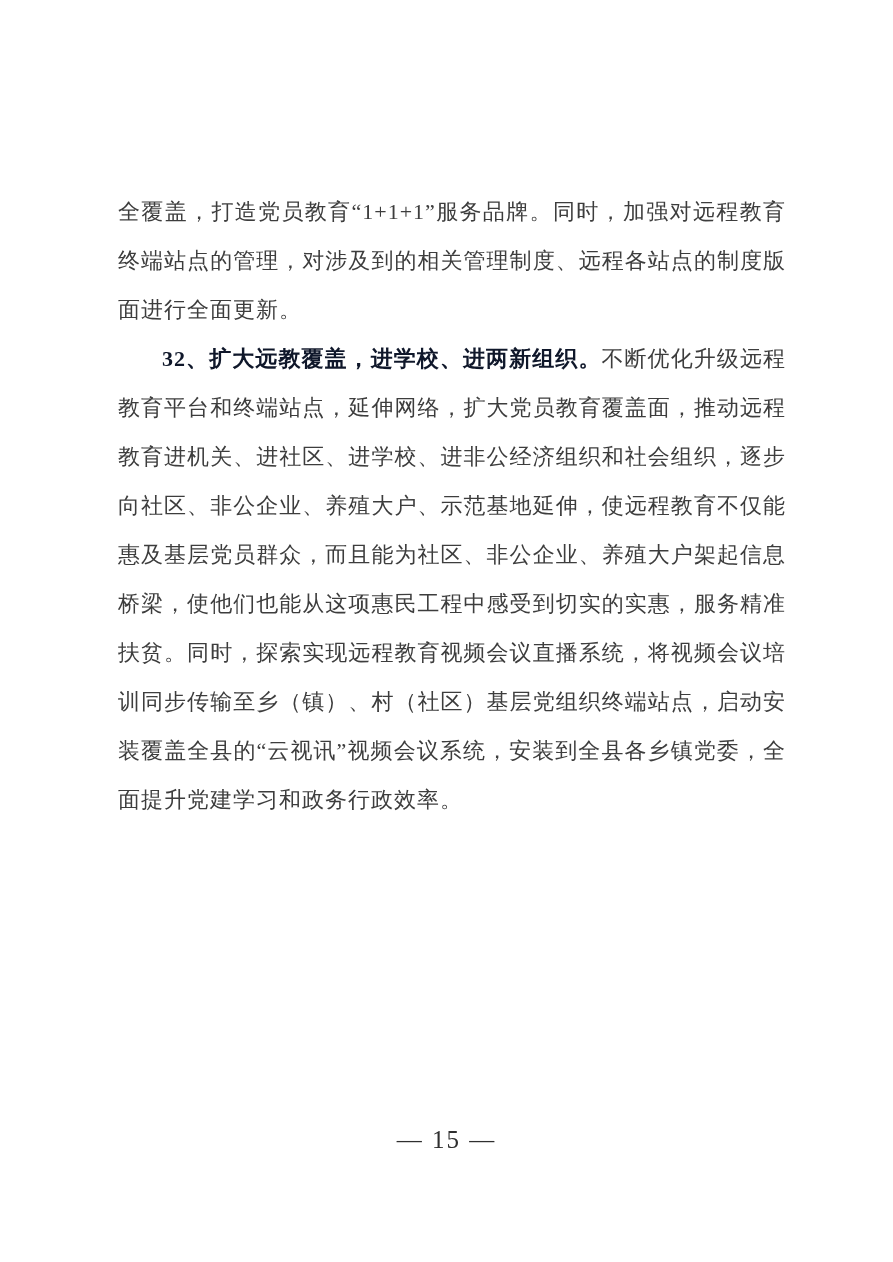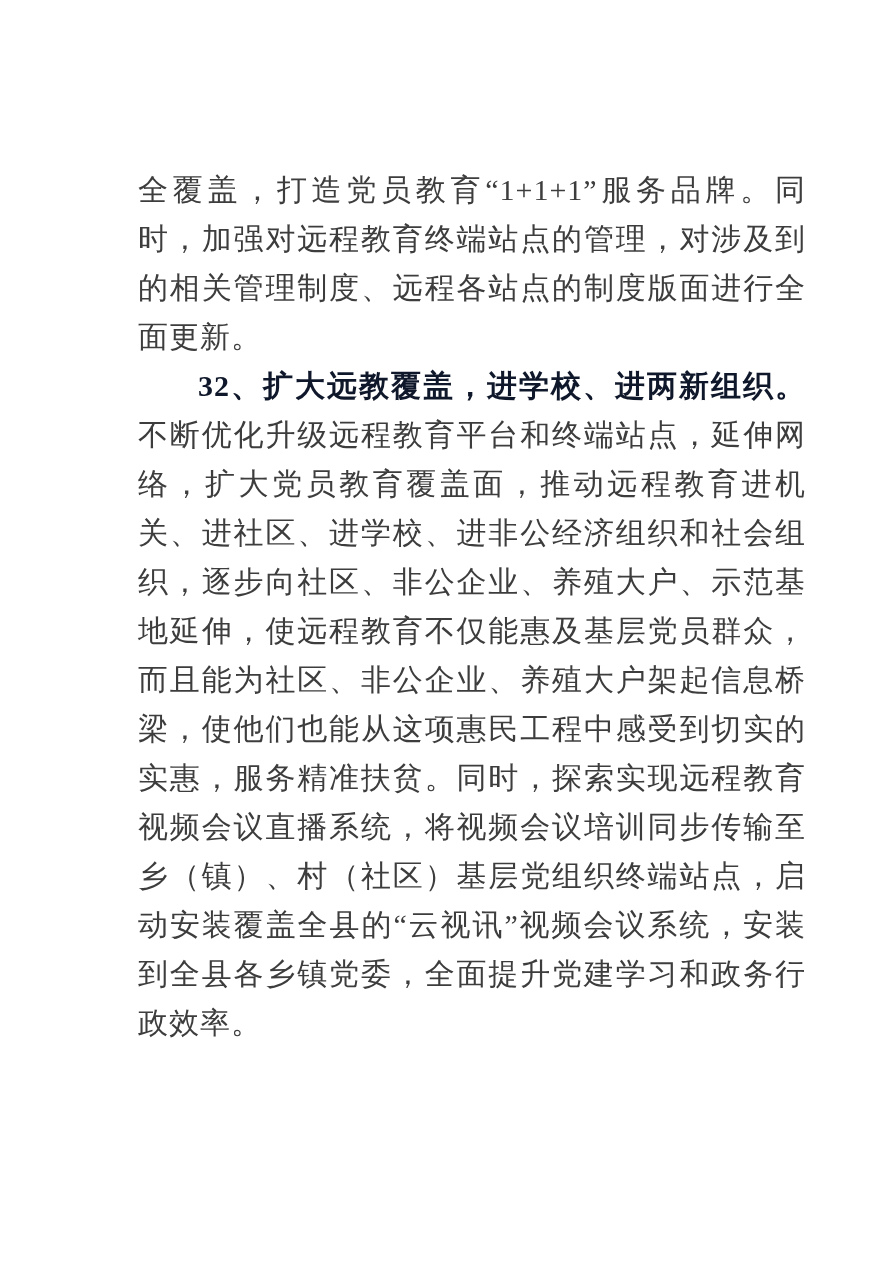--- a/index.html
+++ b/index.html
@@ -15,27 +15,26 @@
     margin: 0 auto;
     background: #ffffff;
     font-family: "Liberation Serif", "DejaVu Serif", serif;
     color: #3d3d3d;
     overflow: hidden;
   }
 
   .content {
     position: absolute;
     left: 118px;
-    top: 165px;
+    top: 187px;
     width: 668px;
-    font-size: 30px;
+    font-size: 22px;
     line-height: 49px;
     text-align: justify;
     letter-spacing: 1px;
-    margin-left: 20px;
   }
 
   .para {
     margin: 0;
   }
 
   .para.continuation {
     text-indent: 0;
   }
 
@@ -66,14 +65,15 @@
 <div class="page">
 
   <div class="content">
 
     <p class="para continuation"><span>全覆盖，打造党员教育“1+1+1”服务品牌。同时，加强对远程教育终端站点的管理，对涉及到的相关管理制度、远程各站点的制度版面进行全面更新。</span></p>
 
     <p class="para indented"><span class="para-lead">32、扩大远教覆盖，进学校、进两新组织。</span><span>不断优化升级远程教育平台和终端站点，延伸网络，扩大党员教育覆盖面，推动远程教育进机关、进社区、进学校、进非公经济组织和社会组织，逐步向社区、非公企业、养殖大户、示范基地延伸，使远程教育不仅能惠及基层党员群众，而且能为社区、非公企业、养殖大户架起信息桥梁，使他们也能从这项惠民工程中感受到切实的实惠，服务精准扶贫。同时，探索实现远程教育视频会议直播系统，将视频会议培训同步传输至乡（镇）、村（社区）基层党组织终端站点，启动安装覆盖全县的“云视讯”视频会议系统，安装到全县各乡镇党委，全面提升党建学习和政务行政效率。</span></p>
 
   </div>
 
+  <div class="footer">— 15 —</div>
 
 </div>
 
 </body></html>

